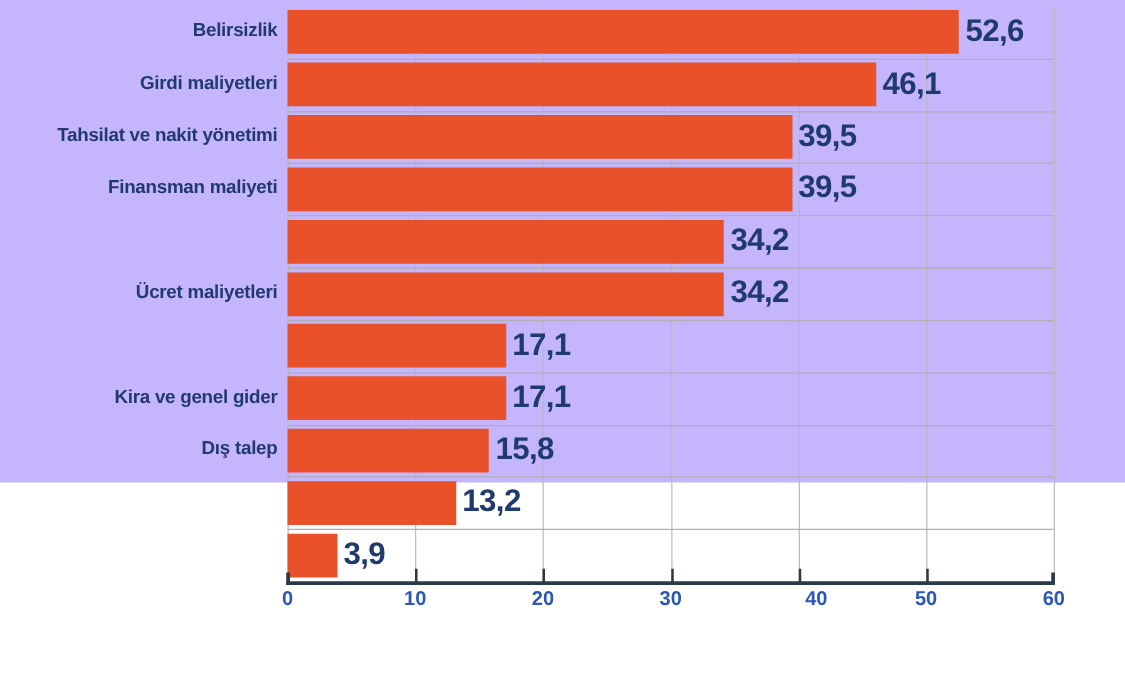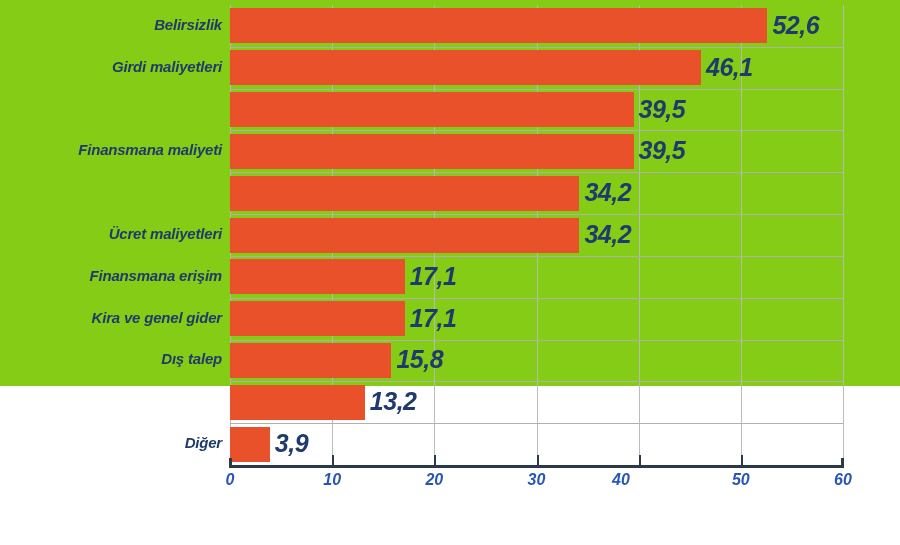--- a/index.html
+++ b/index.html
@@ -11,22 +11,21 @@
     width: 900px;
     height: 545px;
     font-family: "Liberation Sans", sans-serif;
     overflow: hidden;
   }
 
   #chart-root {
     position: relative;
     width: 900px;
     height: 386px;
-    background: #84cc16;
-    font-style: italic;
+    background: #c4b5fd;
   }
 
   
   .label-col {
     position: absolute;
     left: 0px;
     top: 5px;
     width: 222px;
     height: 460px;
   }
@@ -128,26 +127,25 @@
   }
 </style>
 </head>
 <body>
 
 <div id="chart-root">
 
   <div class="label-col">
       <div class="cat-label" style="top: 10.9091px; color: rgb(33, 58, 107);">Belirsizlik</div>
       <div class="cat-label" style="top: 52.7273px; color: rgb(33, 58, 107); text-align: right;">Girdi maliyetleri</div>
-      <div class="cat-label" style="top: 136.364px; color: rgb(33, 58, 107);">Finansmana maliyeti</div>
+      <div class="cat-label" style="top: 94.5455px; color: rgb(33, 58, 107);">Tahsilat ve nakit yönetimi</div>
+      <div class="cat-label" style="top: 136.364px; color: rgb(33, 58, 107);">Finansman maliyeti</div>
       <div class="cat-label" style="top: 220px; color: rgb(33, 58, 107);">Ücret maliyetleri</div>
-      <div class="cat-label" style="top: 261.818px; color: rgb(33, 58, 107);">Finansmana erişim</div>
       <div class="cat-label" style="top: 303.636px; color: rgb(33, 58, 107);">Kira ve genel gider</div>
       <div class="cat-label" style="top: 345.455px; color: rgb(33, 58, 107); padding-left: 41px;">Dış talep</div>
-      <div class="cat-label" style="top: 429.091px; color: rgb(33, 58, 107);">Diğer</div>
     </div>
 
   <div class="plot">
       <div class="gridline-v" style="left: 0px;"></div>
       <div class="gridline-v" style="left: 102.167px;"></div>
       <div class="gridline-v" style="left: 204.333px;"></div>
       <div class="gridline-v" style="left: 306.5px;"></div>
       <div class="gridline-v" style="left: 408.667px;"></div>
       <div class="gridline-v" style="left: 510.833px;"></div>
       <div class="gridline-v" style="left: 613px;"></div>
@@ -212,17 +210,17 @@
   <div class="axis-cap" style="left:841px;"></div>
 
 <div class="tick-label" style="left: 230px; color: rgb(42, 86, 184);">0</div>
     <div class="tick" style="left: 332.167px;"></div>
     <div class="tick-label" style="left: 332.167px; color: rgb(42, 86, 184);">10</div>
     <div class="tick" style="left: 434.333px;"></div>
     <div class="tick-label" style="left: 434.333px; color: rgb(42, 86, 184);">20</div>
     <div class="tick" style="left: 536.5px;"></div>
     <div class="tick-label" style="left: 536.5px; color: rgb(42, 86, 184);">30</div>
     <div class="tick" style="left: 638.667px;"></div>
-    <div class="tick-label" style="left: 621px; color: rgb(42, 86, 184);">40</div>
+    <div class="tick-label" style="left: 653px; color: rgb(42, 86, 184);">40</div>
     <div class="tick" style="left: 740.833px;"></div>
     <div class="tick-label" style="left: 740.833px; color: rgb(42, 86, 184);">50</div>
     <div class="tick-label" style="left: 843px; color: rgb(42, 86, 184);">60</div>
   </div>
 
 </body></html>

